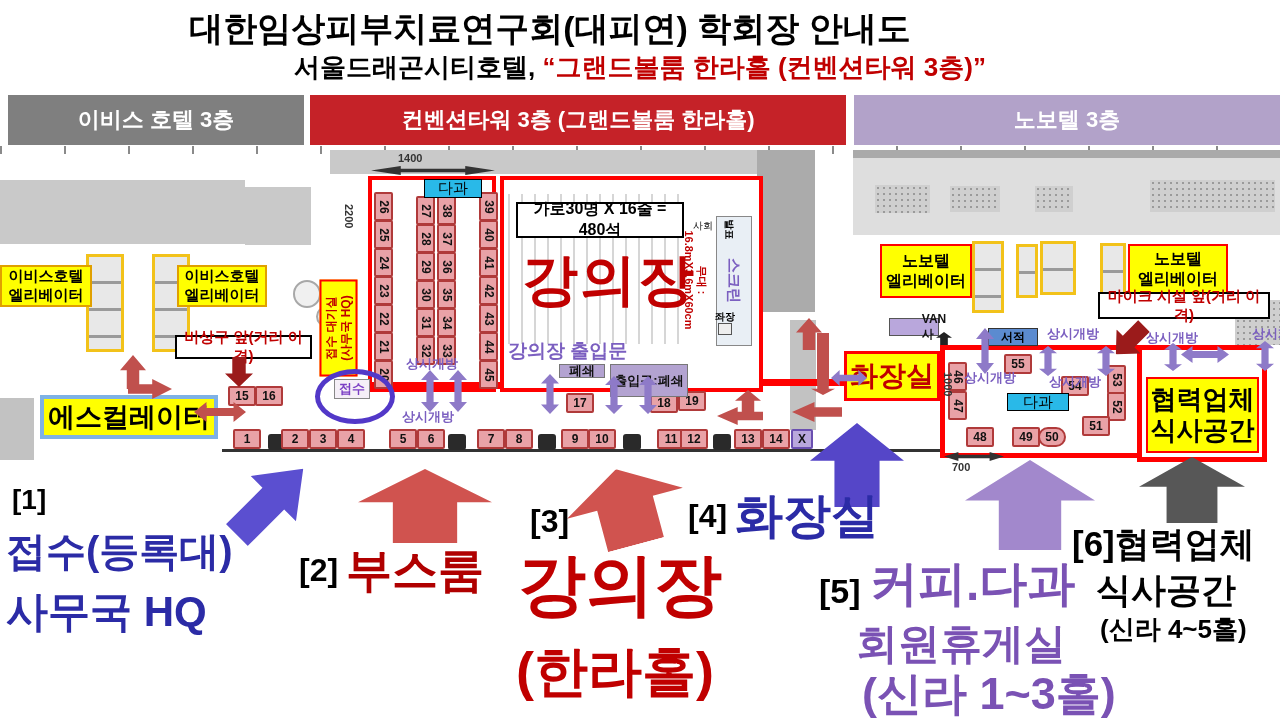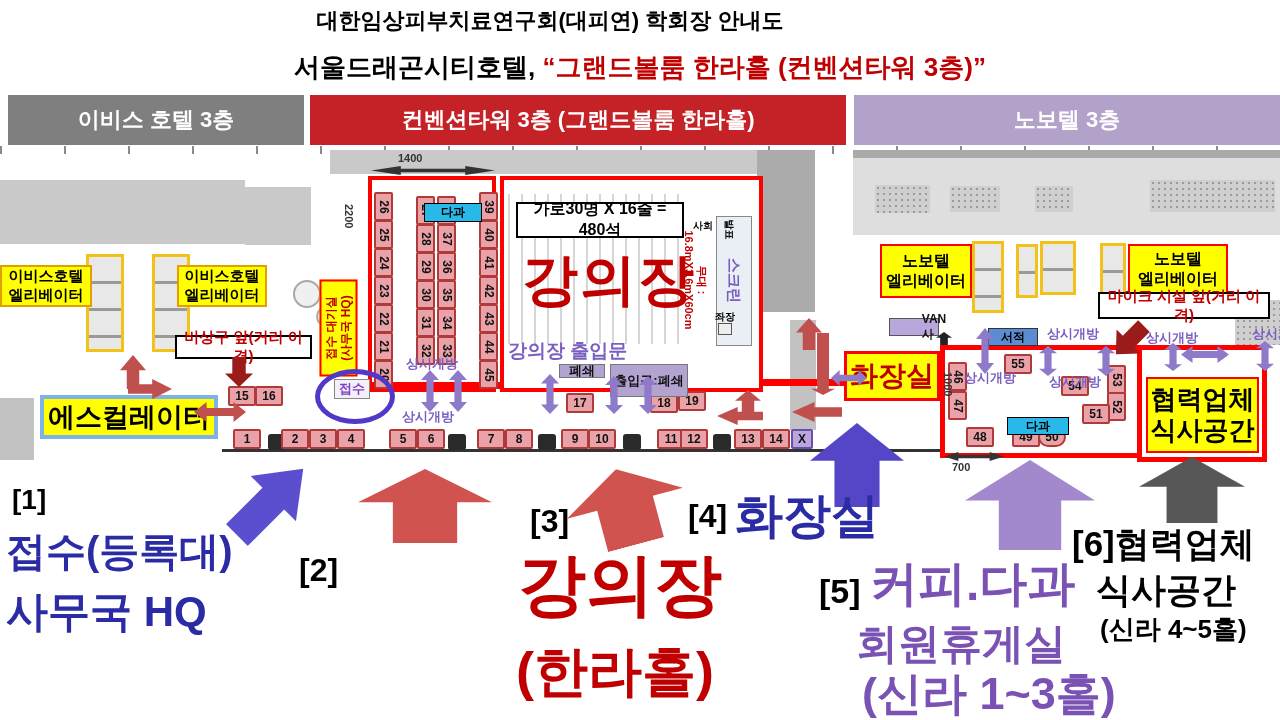--- a/index.html
+++ b/index.html
@@ -22,21 +22,21 @@
   .room{position:absolute;background:#fff;box-sizing:border-box;z-index:2;}
   .redline{position:absolute;background:#FF0000;z-index:3;}
   .seats{position:absolute;z-index:2;opacity:.45;
     background:repeating-linear-gradient(90deg,rgba(90,90,90,.55) 0 2px,transparent 2px 13px),
                repeating-linear-gradient(0deg,transparent 0 20px,rgba(255,255,255,.95) 20px 27px);}
   
   .plabel{position:absolute;z-index:6;box-sizing:border-box;}
   .ylabel{background:#FFFF00;border:2px solid #E0A000;color:#000;font-weight:800;font-size:15px;line-height:1.25;display:flex;align-items:center;justify-content:center;text-align:center;}
   .ylabel-red{background:#FFFF00;border:2px solid #FF0000;color:#000;font-weight:800;font-size:15px;line-height:1.25;display:flex;align-items:center;justify-content:center;text-align:center;}
   .whitebox{background:#fff;border:2px solid #000;color:#C00000;font-weight:800;display:flex;align-items:center;justify-content:center;text-align:center;}
-  .cyan{background:#29B9E8;border:1px solid #000;color:#000;font-weight:700;font-size:12px;display:flex;align-items:center;justify-content:center;margin-top:24px;}
+  .cyan{background:#29B9E8;border:1px solid #000;color:#000;font-weight:400;font-size:15px;display:flex;align-items:center;justify-content:center;}
   .lav{background:#B9A7DC;border:1px solid #555;color:#111;font-weight:800;font-size:12px;display:flex;align-items:center;justify-content:center;padding-left:40px;}
   .lav2{background:#B3A3D1;border:1px solid #777;color:#111;font-weight:700;font-size:13px;display:flex;align-items:center;justify-content:center;}
   .bluebox{background:#5B8BD0;border:1px solid #333;color:#000;font-weight:800;font-size:12px;display:flex;align-items:center;justify-content:center;}
   .ptext{position:absolute;color:#7B5FC0;font-weight:800;font-size:13px;white-space:nowrap;z-index:6;}
   .rot90{transform:rotate(90deg);}
   .rotm90{transform:rotate(-90deg);}
   
   .chip{position:absolute;width:24px;height:16px;background:#E9A2A7;border:2px solid #B03A3A;border-radius:2px;
         color:#111;font-weight:800;font-size:12px;display:flex;align-items:center;justify-content:center;z-index:5;box-sizing:content-box;}
   .chip.rot{width:15px;height:25px;}
@@ -52,21 +52,21 @@
   .hda{clip-path:polygon(0 50%,24% 0,24% 30%,76% 30%,76% 0,100% 50%,76% 100%,76% 70%,24% 70%,24% 100%);}
   
   .leg{position:absolute;font-weight:900;white-space:nowrap;z-index:8;}
   .dim{position:absolute;color:#333;font-size:11px;font-weight:700;z-index:6;white-space:nowrap;}
 </style>
 </head>
 <body>
 
 <div id="stage">
 
-  <div class="abs nw" style="left:0;top:6px;width:1100px;text-align:center;font-size:22px;font-weight:900;color:#000;z-index:9">대한임상피부치료연구회(대피연) 학회장 안내도</div>
+  <div class="abs nw" style="left:0;top:6px;width:1100px;text-align:center;font-size:34px;font-weight:900;color:#000;z-index:9">대한임상피부치료연구회(대피연) 학회장 안내도</div>
   <div class="abs" style="left:0;top:50px;width:1280px;text-align:center;font-size:26px;z-index:9">
     <span style="color:#000;font-weight:700">서울드래곤시티호텔,</span>
     <span style="color:#C00000;font-weight:900">“그랜드볼룸 한라홀 (컨벤션타워 3층)”</span>
   </div>
 
   <div class="floorbar" style="left:8px;top:95px;width:296px;height:50px;background:#7F7F7F">이비스 호텔 3층</div>
   <div class="floorbar" style="left:310px;top:95px;width:536px;height:50px;background:#C52228">컨벤션타워 3층 (그랜드볼룸 한라홀)</div>
   <div class="floorbar" style="left:854px;top:95px;width:426px;height:50px;background:#B2A2C9">노보텔 3층</div>
 
   <div class="tickband"></div>
@@ -105,21 +105,21 @@
   <div class="room" style="left:1137px;top:345px;width:130px;height:117px;border:5px solid #FF0000"></div>
   <div class="redline" style="left:358px;top:382px;width:144px;height:7px"></div>
   <div class="redline" style="left:763px;top:379px;width:83px;height:7px"></div>
   <div class="arr up" style="left:936px;top:332px;width:16px;height:13px;background:#222"></div>
 
   <div class="abs" style="left:716px;top:216px;width:34px;height:128px;background:#E9EFF5;border:1px solid #888;z-index:4"></div>
   <div class="plabel ctr" style="left:710px;top:250px;width:46px;height:60px;z-index:6">
     <span class="rot90" style="color:#7B5FC0;font-weight:900;font-size:15px">스크린</span>
   </div>
   <div class="plabel ctr rot90" style="left:716px;top:223px;width:26px;height:13px;font-size:10px;font-weight:700;color:#000">발표</div>
-  <div class="plabel" style="left:693px;top:219px;font-size:10px;font-weight:700;color:#000">사회</div>
+  <div class="plabel" style="left:693px;top:219px;font-size:10px;font-weight:400;color:#000">사회</div>
   <div class="plabel" style="left:715px;top:310px;font-size:10px;font-weight:700;color:#000">좌장</div>
   <div class="abs" style="left:718px;top:323px;width:12px;height:10px;border:1px solid #555;background:#EEE;z-index:4"></div>
   <div class="plabel pre rot90" style="left:639px;top:266px;width:110px;height:28px;color:#C00000;font-weight:800;font-size:11px;line-height:13px;text-align:center">무대 :
 16.8mX3.6mX60cm</div>
 
   <div class="plabel whitebox" style="left:516px;top:202px;width:168px;height:36px;font-size:16px;color:#000">가로30명 X 16줄 = 480석</div>
   <div class="plabel nw" style="left:522px;top:243px;font-size:56px;font-weight:900;color:#C00000;letter-spacing:2px">강의장</div>
   <div class="plabel nw" style="left:508px;top:338px;font-size:19px;font-weight:900;color:#7B5FC0">강의장 출입문</div>
   <div class="plabel lav2" style="left:559px;top:364px;width:46px;height:14px">폐쇄</div>
   <div class="plabel lav2" style="left:610px;top:364px;width:78px;height:33px">출입구:폐쇄</div>
@@ -153,20 +153,21 @@
   <div class="plabel ylabel-red pre" style="left:1128px;top:244px;width:100px;height:50px;font-size:16px">노보텔
 엘리베이터</div>
   <div class="plabel whitebox" style="left:1098px;top:292px;width:172px;height:27px;font-size:15px">마이크 시설 앞(거리 이격)</div>
   <div class="plabel ctr pre" style="left:1146px;top:377px;width:113px;height:76px;background:#FFFF00;border:2px solid #FF0000;color:#000;font-weight:900;font-size:26px;line-height:1.2">협력업체
 식사공간</div>
 
   <div class="leg" style="left:12px;top:484px;font-size:28px;color:#000">[1]</div>
   <div class="leg" style="left:6px;top:524px;font-size:40px;color:#2B2BA6">접수(등록대)</div>
   <div class="leg" style="left:6px;top:584px;font-size:42px;color:#2B2BA6">사무국 HQ</div>
   <div class="leg" style="left:299px;top:552px;font-size:32px;color:#000">[2]</div>
+  <div class="leg" style="left:346px;top:540px;font-size:46px;color:#B00000">부스룸</div>
   <div class="leg" style="left:530px;top:503px;font-size:32px;color:#000">[3]</div>
   <div class="leg" style="left:518px;top:540px;font-size:68px;color:#C00000">강의장</div>
   <div class="leg" style="left:516px;top:636px;font-size:54px;color:#C00000">(한라홀)</div>
   <div class="leg" style="left:688px;top:498px;font-size:32px;color:#000">[4]</div>
   <div class="leg" style="left:735px;top:484px;font-size:48px;color:#2B2BA6">화장실</div>
   <div class="leg" style="left:819px;top:572px;font-size:34px;color:#000">[5]</div>
   <div class="leg" style="left:870px;top:552px;font-size:48px;color:#7A52B4">커피.다과</div>
   <div class="leg" style="left:856px;top:616px;font-size:42px;color:#7A52B4">회원휴게실</div>
   <div class="leg" style="left:862px;top:664px;font-size:45px;color:#7A52B4">(신라 1~3홀)</div>
   <div class="leg" style="left:1072px;top:521px;font-size:35px;color:#000">[6]협력업체</div>
@@ -331,21 +332,21 @@
     </div>
     <div class="chip" style="left: 966px; top: 427px;">
       <span>48</span>
     </div>
     <div class="chip" style="left: 1012px; top: 427px;">
       <span>49</span>
     </div>
     <div class="chip" style="left: 1038px; top: 427px; border-radius: 10px;">
       <span>50</span>
     </div>
-    <div class="chip" style="left: 1082px; top: 404px;">
+    <div class="chip" style="left: 1082px; top: 416px;">
       <span>51</span>
     </div>
     <div class="ptext" style="left: 406px; top: 355px;">상시개방</div>
     <div class="ptext" style="left: 402px; top: 408px;">상시개방</div>
     <div class="ptext" style="left: 964px; top: 369px;">상시개방</div>
     <div class="ptext" style="left: 1049px; top: 373px;">상시개방</div>
     <div class="ptext" style="left: 1047px; top: 325px;">상시개방</div>
     <div class="ptext" style="left: 1146px; top: 329px;">상시개방</div>
     <div class="ptext" style="left: 1252px; top: 325px;">상시개방</div>
     <div class="arr vda" style="left: 421px; top: 370px; width: 18px; height: 42px; background: rgb(142, 122, 200);"></div>

